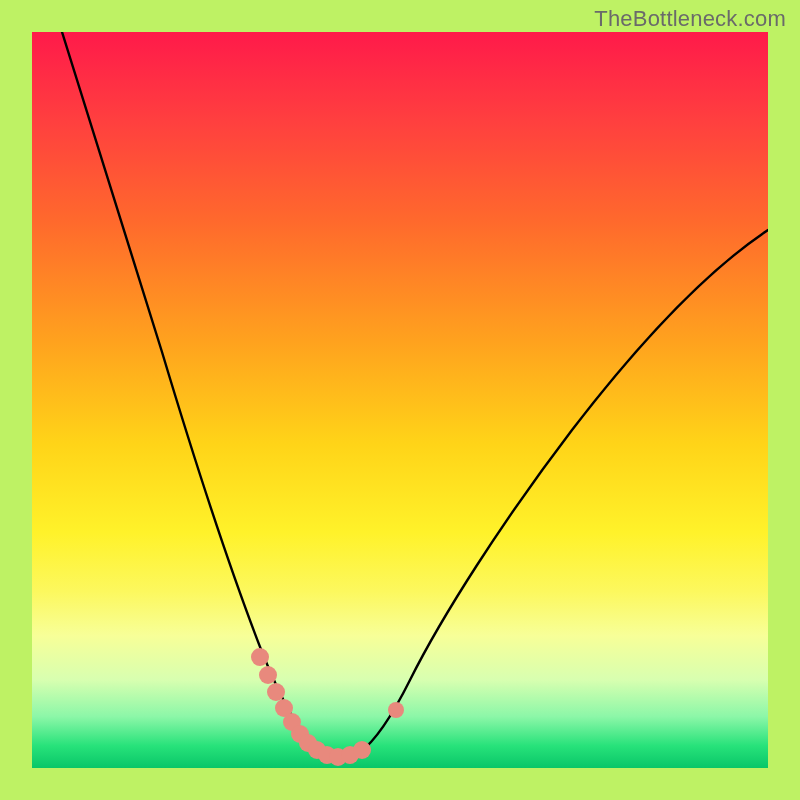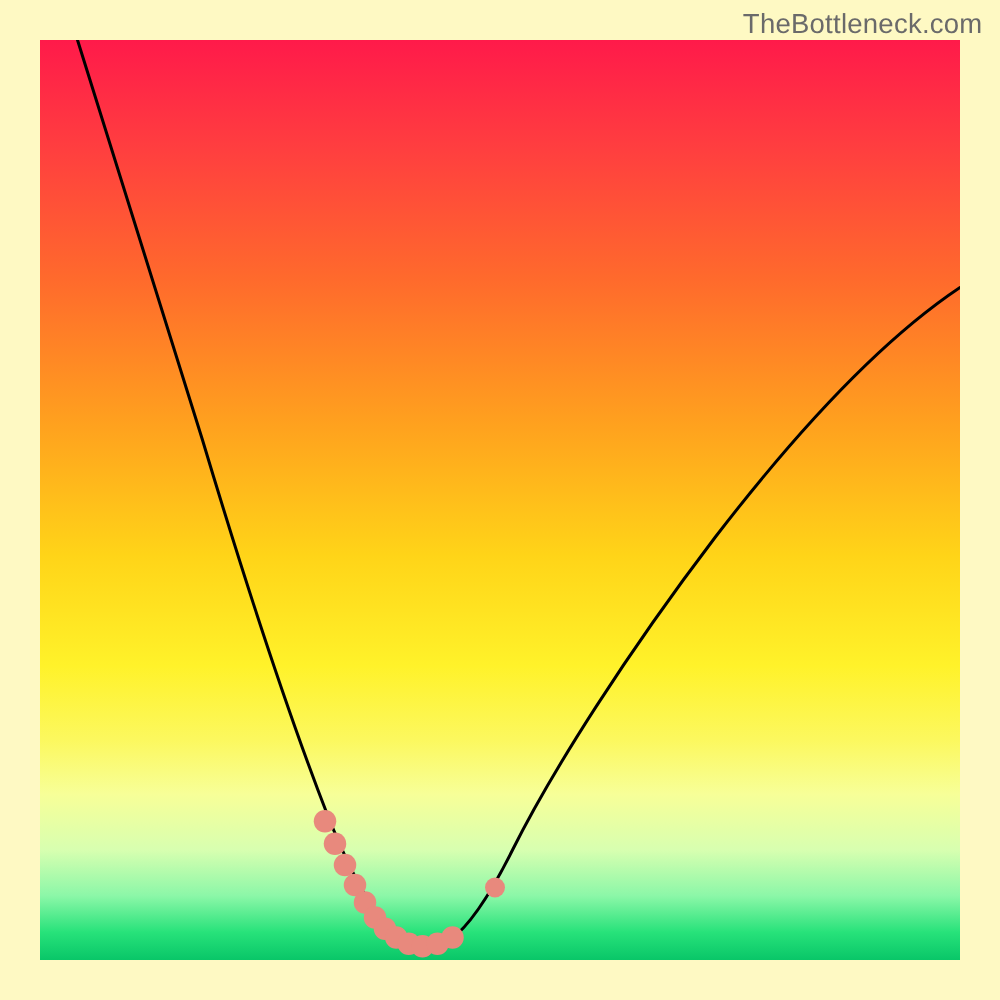--- a/index.html
+++ b/index.html
@@ -10,21 +10,21 @@
     overflow: hidden;
     background: #000;
     font-family: Arial, Helvetica, sans-serif;
   }
   .frame {
     position: absolute;
     top: 0;
     left: 0;
     width: 800px;
     height: 800px;
-    background: #fef9c3;
+    background: #bef264;
   }
   .plot {
     position: absolute;
     top: 32px;
     left: 32px;
     width: 736px;
     height: 736px;
     background: linear-gradient(
       to bottom,
       #ff1a4a 0%,

